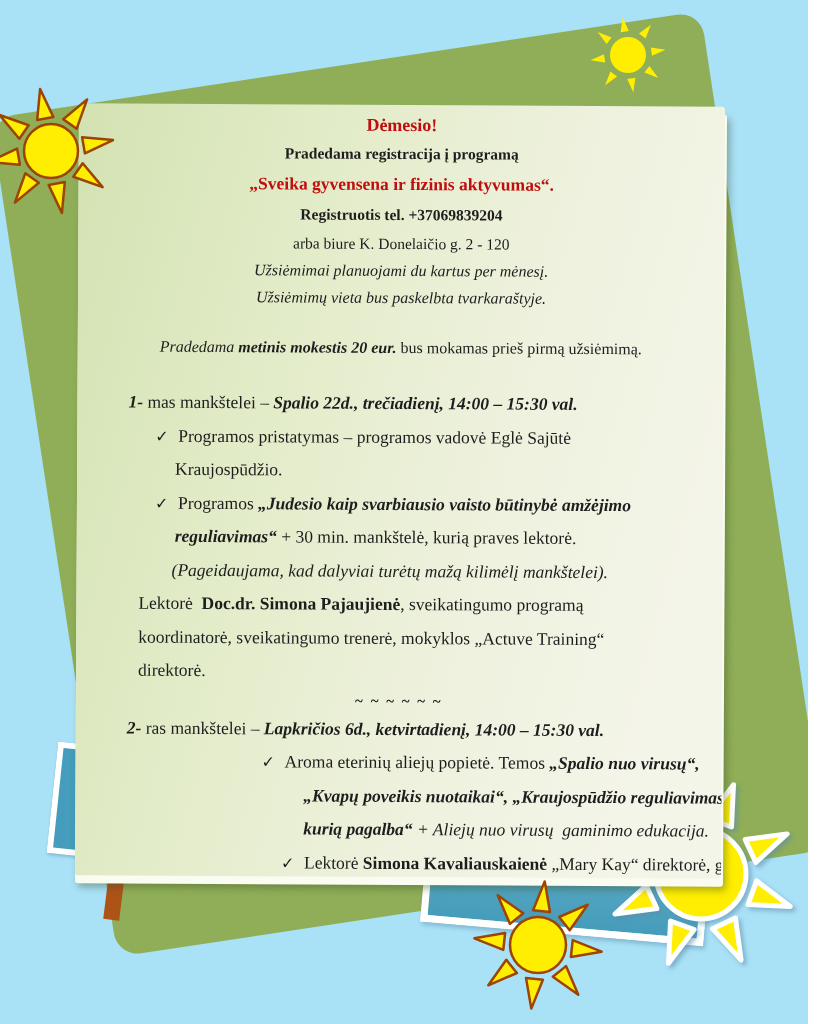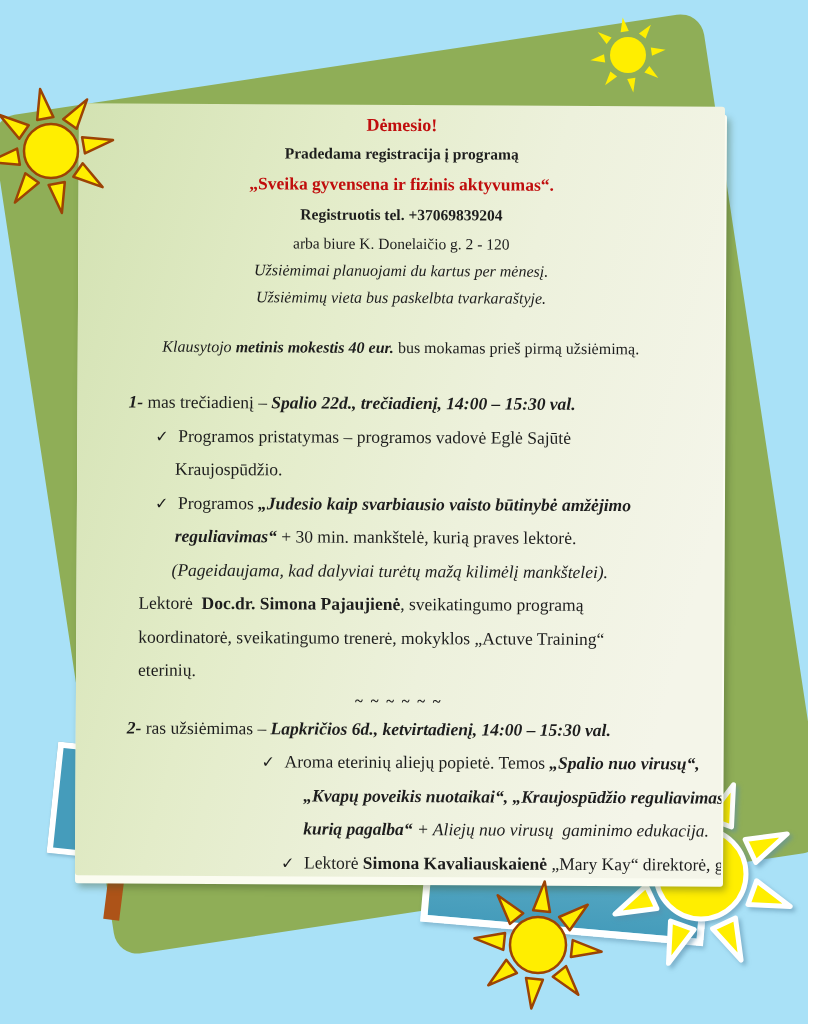--- a/index.html
+++ b/index.html
@@ -135,31 +135,31 @@
   <div class="paper-backing"></div>
   <div class="paper">
     <div>
         <div class="line heading-attention"><span class="seg-b seg-red">Dėmesio!</span></div>
         <div class="line heading-sub"><span class="seg-b">Pradedama registracija į programą</span></div>
         <div class="line heading-title"><span class="seg-b seg-red">„Sveika gyvensena ir fizinis aktyvumas“.</span></div>
         <div class="line phone"><span class="seg-b">Registruotis tel. +37069839204</span></div>
         <div class="line address"><span class="seg-r">arba biure K. Donelaičio g. 2 - 120</span></div>
         <div class="line note"><span class="seg-i">Užsiėmimai planuojami du kartus per mėnesį.</span></div>
         <div class="line note"><span class="seg-i">Užsiėmimų vieta bus paskelbta tvarkaraštyje.</span></div>
-        <div class="line fee"><span class="seg-i">Klausytojo </span><span class="seg-bi">metinis mokestis 40 eur.</span><span class="seg-r"> bus mokamas prieš pirmą užsiėmimą.</span></div>
-        <div class="line session session-first"><span class="seg-bi">1-</span><span class="seg-r"> mas trečiadienį – </span><span class="seg-bi">Spalio 22d., trečiadienį, 14:00 – 15:30 val.</span></div>
+        <div class="line fee"><span class="seg-i">Pradedama </span><span class="seg-bi">metinis mokestis 20 eur.</span><span class="seg-r"> bus mokamas prieš pirmą užsiėmimą.</span></div>
+        <div class="line session session-first"><span class="seg-bi">1-</span><span class="seg-r"> mas mankštelei – </span><span class="seg-bi">Spalio 22d., trečiadienį, 14:00 – 15:30 val.</span></div>
         <div class="line b1"><span class="seg-check">✓</span><span class="seg-r">Programos pristatymas – programos vadovė Eglė Sajūtė</span></div>
         <div class="line c1"><span class="seg-r">Kraujospūdžio.</span></div>
         <div class="line b1"><span class="seg-check">✓</span><span class="seg-r">Programos </span><span class="seg-bi">„Judesio kaip svarbiausio vaisto būtinybė amžėjimo</span></div>
         <div class="line c1"><span class="seg-bi">reguliavimas“</span><span class="seg-r"> + 30 min. mankštelė, kurią praves lektorė.</span></div>
         <div class="line cp"><span class="seg-i">(Pageidaujama, kad dalyviai turėtų mažą kilimėlį mankštelei).</span></div>
         <div class="line lect"><span class="seg-r">Lektorė&nbsp; </span><span class="seg-b">Doc.dr. Simona Pajaujienė</span><span class="seg-r">, sveikatingumo programą</span></div>
         <div class="line lect"><span class="seg-r">koordinatorė, sveikatingumo trenerė, mokyklos „Actuve Training“</span></div>
-        <div class="line lect"><span class="seg-r">eterinių.</span></div>
+        <div class="line lect"><span class="seg-r">direktorė.</span></div>
         <div class="line separator"><span class="seg-r">~ ~ ~ ~ ~ ~</span></div>
-        <div class="line session"><span class="seg-bi">2-</span><span class="seg-r"> ras užsiėmimas – </span><span class="seg-bi">Lapkričios 6d., ketvirtadienį, 14:00 – 15:30 val.</span></div>
+        <div class="line session"><span class="seg-bi">2-</span><span class="seg-r"> ras mankštelei – </span><span class="seg-bi">Lapkričios 6d., ketvirtadienį, 14:00 – 15:30 val.</span></div>
         <div class="line b2"><span class="seg-check">✓</span><span class="seg-r">Aroma eterinių aliejų popietė. Temos </span><span class="seg-bi">„Spalio nuo virusų“,</span></div>
         <div class="line c2"><span class="seg-bi">„Kvapų poveikis nuotaikai“, „Kraujospūdžio reguliavimas</span></div>
         <div class="line c2"><span class="seg-bi">kurią pagalba“</span><span class="seg-i"> + </span><span class="seg-i">Aliejų nuo virusų&nbsp; gaminimo edukacija.</span></div>
         <div class="line b2b"><span class="seg-check">✓</span><span class="seg-r">Lektorė </span><span class="seg-b">Simona Kavaliauskaienė</span><span class="seg-r"> „Mary Kay“ direktorė, grožio</span></div>
       </div>
   </div>
 </div>
 
 </body></html>

